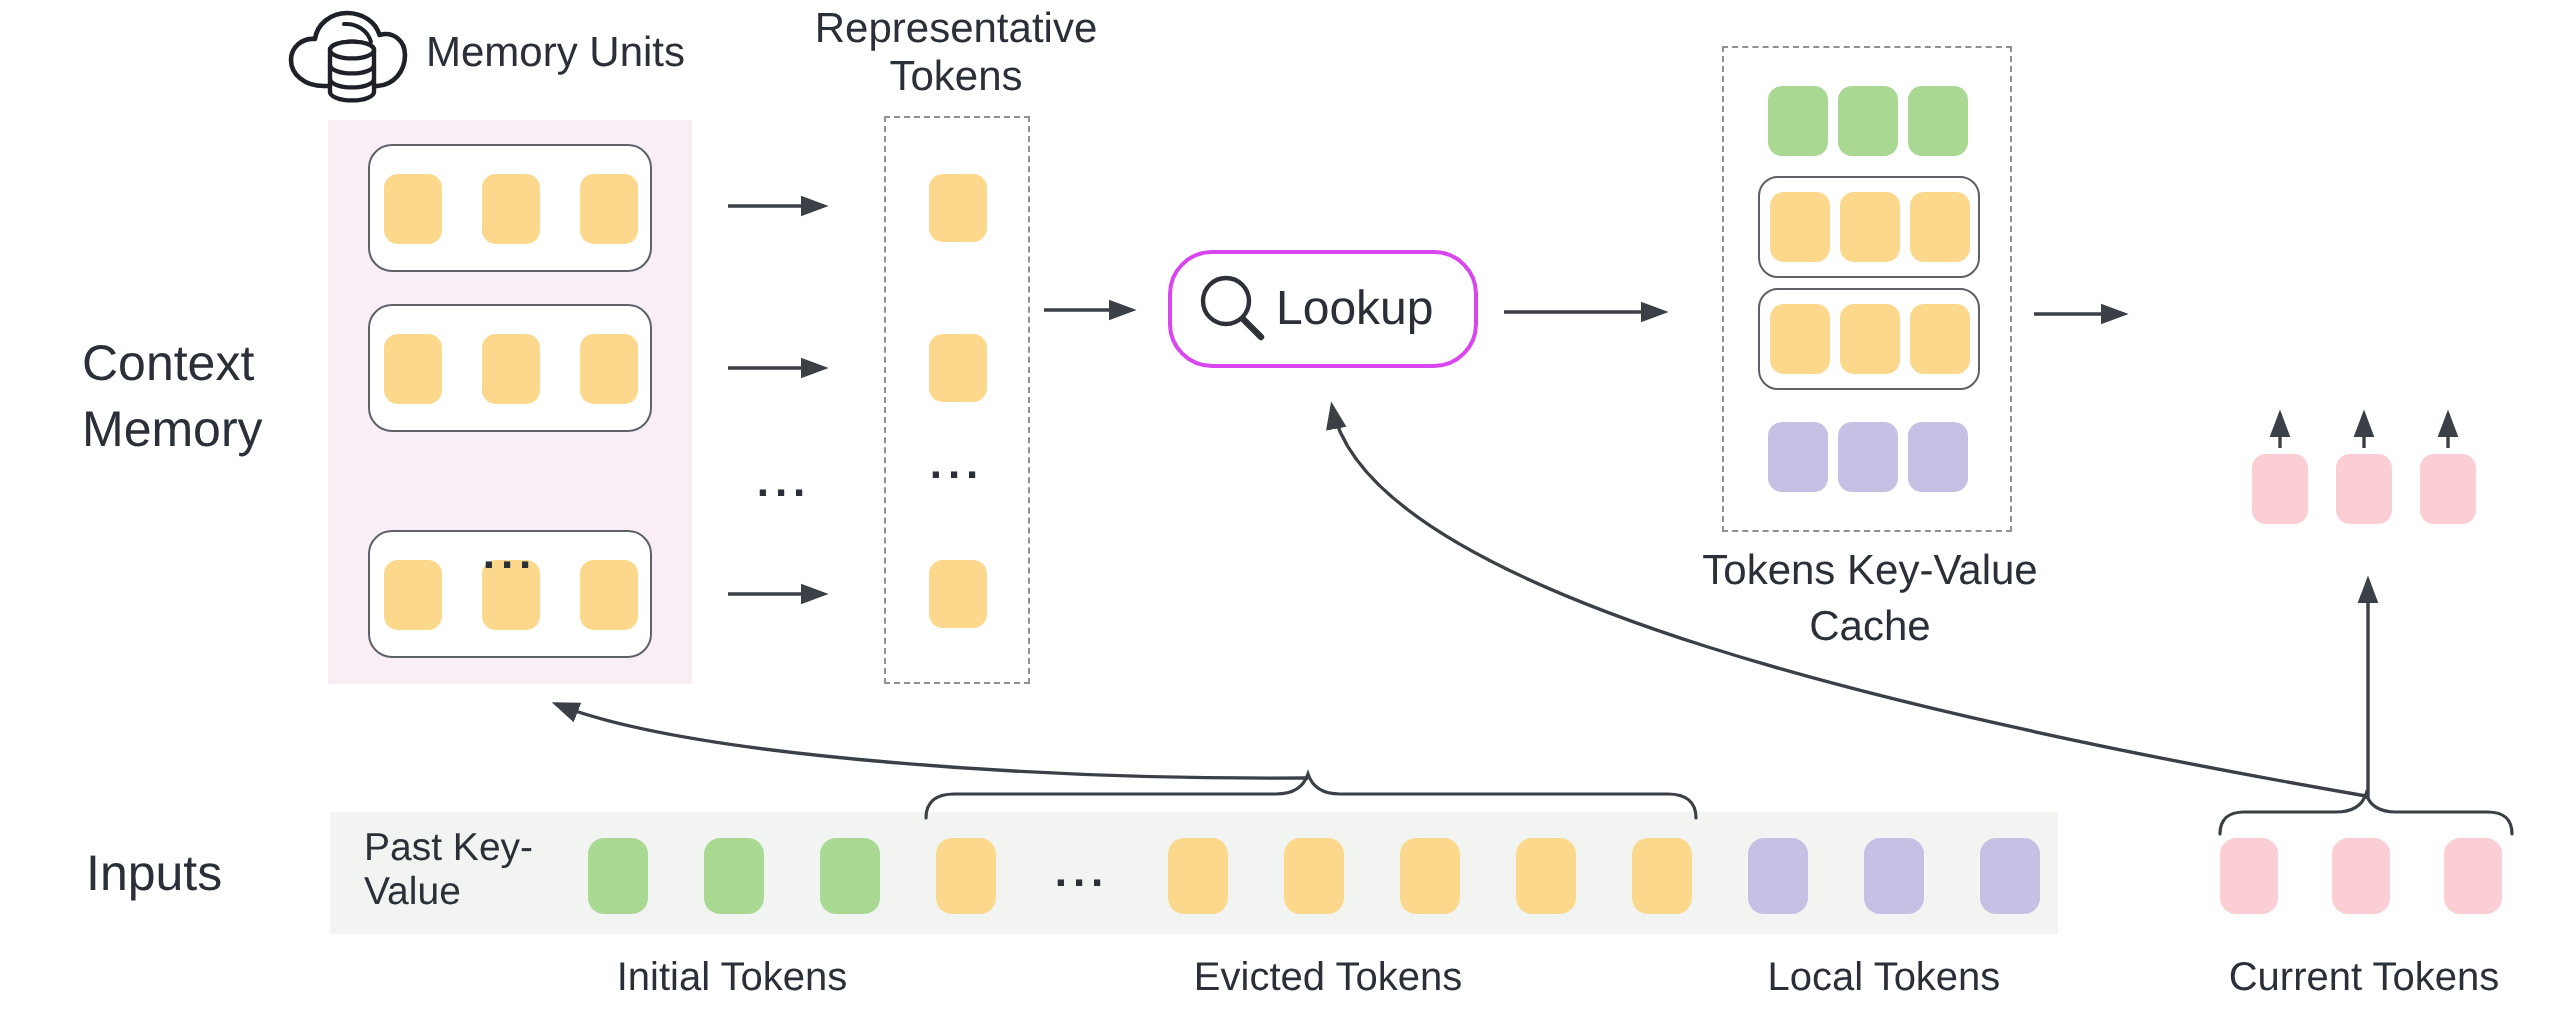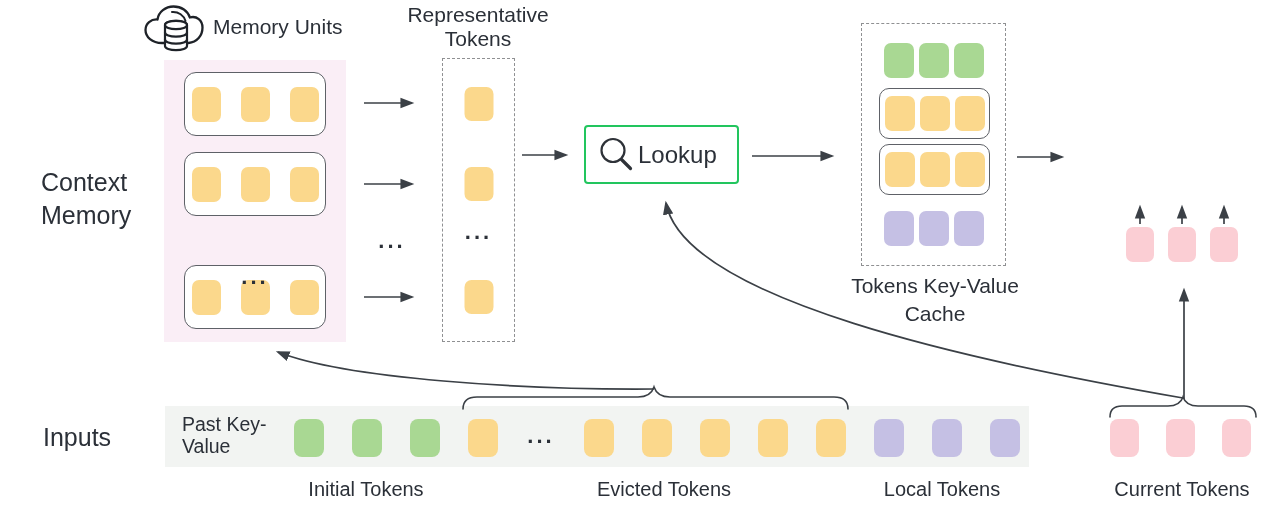--- a/index.html
+++ b/index.html
@@ -40,21 +40,21 @@
            border:1.5px dashed var(--dash);box-sizing:border-box;}
   .rep-box > *{position:absolute;left:50%;transform:translateX(-50%);}
   .rep-box .token{width:29px;height:34px;}
   .rep-box > :nth-child(1){top:28px}
   .rep-box > :nth-child(2){top:108px}
   .rep-box > :nth-child(3){top:158px;width:100%;}
   .rep-box > :nth-child(4){top:221px}
 
   
   .lookup{position:absolute;left:568px;top:125px;width:155px;height:59px;background:#fff;
-          border:2px solid #22c55e;border-radius:4px;box-sizing:border-box;}
+          border:2px solid #d946ef;border-radius:22px;box-sizing:border-box;}
   .lookup-label{position:absolute;left:52px;top:14px;font-size:24px;}
 
   
   .cache-box{position:absolute;left:845px;top:23px;width:145px;height:243px;
              border:1.5px dashed var(--dash);box-sizing:border-box;}
   .cache-row{position:absolute;left:0;width:100%;display:flex;justify-content:center;gap:5px;}
   .cache-row .token{width:30px;height:35px;}
   .cache-row.initial{top:19px}
   .cache-row.local{top:187px}
   .cache-unit{position:absolute;left:17px;width:111px;height:51px;background:#fff;

